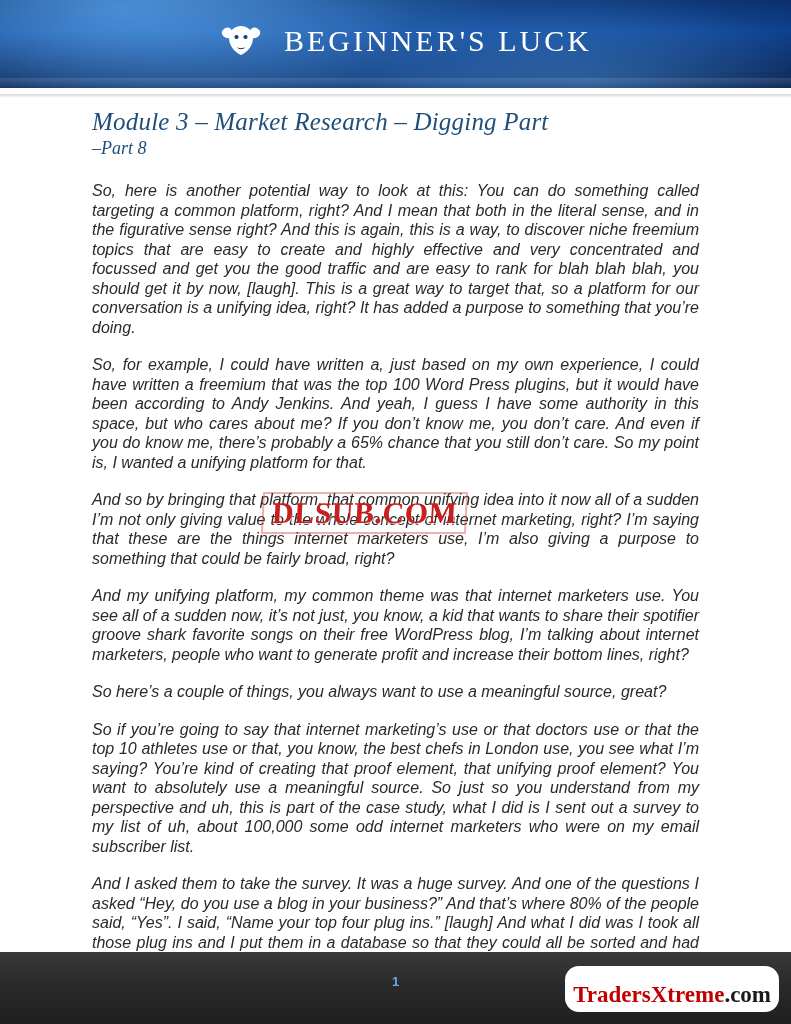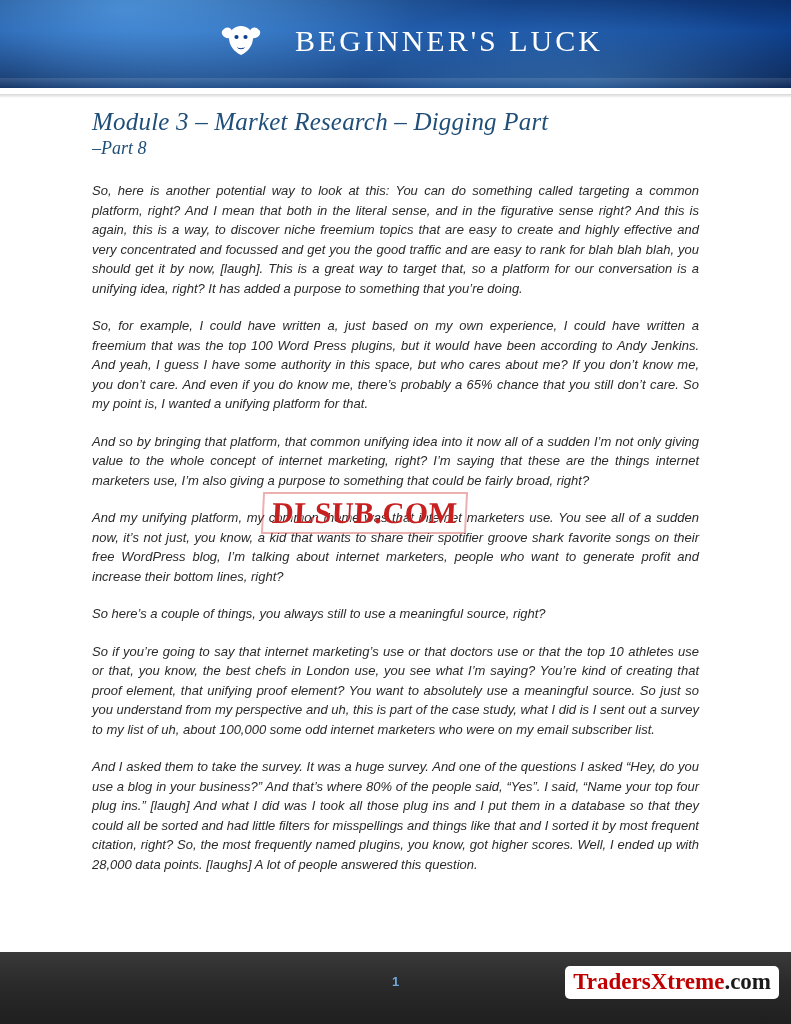--- a/index.html
+++ b/index.html
@@ -54,21 +54,21 @@
     bottom: -90px;
     pointer-events: none;
   }
 
   .brand {
     position: absolute;
     left: 218px;
     top: 18px;
     display: flex;
     align-items: center;
-    gap: 31px;
+    gap: 20px;
   }
   .brand-mascot {
     width: 46px;
     height: 46px;
     position: relative;
   }
   .brand-text {
     color: #ffffff;
     font-family: "Liberation Serif", serif;
     font-size: 30px;
@@ -122,21 +122,21 @@
     font-size: 18px;
     margin: 2px 0 0 0;
     font-weight: normal;
   }
   .body-copy {
     margin-top: 22px;
   }
   .body-copy p {
     margin: 0 0 18px 0;
     font-family: "Liberation Sans", sans-serif;
-    font-size: 13px;
+    font-size: 16px;
     line-height: 19.5px;
     color: #2a2a2a;
     text-align: justify;
   }
 
   
   .watermark {
     position: absolute;
     left: 262px;
     top: 492px;
@@ -171,22 +171,22 @@
     color: #6fa8dc;
     font-family: "Liberation Sans", sans-serif;
     font-size: 13px;
     font-weight: bold;
   }
   .footer-brand {
     position: absolute;
     right: 12px;
     top: 14px;
     background: #ffffff;
-    border-radius: 5px;
-    padding: 3px 8px 4px 8px;
+    border-radius: 14px;
+    padding: 16px 8px 4px 8px;
     font-family: "Liberation Serif", serif;
     font-size: 23px;
     font-weight: bold;
     white-space: nowrap;
   }
   .footer-brand .red { color: #c00000; }
   .footer-brand .dark { color: #1a1a1a; }
 </style>
 </head>
 <body>
@@ -219,21 +219,21 @@
 
 <div class="page">
   <h1 class="doc-title">Module 3 – Market Research – Digging Part</h1>
   <h2 class="doc-subtitle">–Part 8</h2>
 
   <div class="body-copy">
     <p>So, here is another potential way to look at this: You can do something called targeting a common platform, right? And I mean that both in the literal sense, and in the figurative sense right? And this is again, this is a way, to discover niche freemium topics that are easy to create and highly effective and very concentrated and focussed and get you the good traffic and are easy to rank for blah blah blah, you should get it by now, [laugh]. This is a great way to target that, so a platform for our conversation is a unifying idea, right? It has added a purpose to something that you’re doing.</p>
     <p>So, for example, I could have written a, just based on my own experience, I could have written a freemium that was the top 100 Word Press plugins, but it would have been according to Andy Jenkins. And yeah, I guess I have some authority in this space, but who cares about me? If you don’t know me, you don’t care. And even if you do know me, there’s probably a 65% chance that you still don’t care. So my point is, I wanted a unifying platform for that.</p>
     <p>And so by bringing that platform, that common unifying idea into it now all of a sudden I’m not only giving value to the whole concept of internet marketing, right? I’m saying that these are the things internet marketers use, I’m also giving a purpose to something that could be fairly broad, right?</p>
     <p>And my unifying platform, my common theme was that internet marketers use. You see all of a sudden now, it’s not just, you know, a kid that wants to share their spotifier groove shark favorite songs on their free WordPress blog, I’m talking about internet marketers, people who want to generate profit and increase their bottom lines, right?</p>
-    <p>So here’s a couple of things, you always still to use a meaningful source, right?</p>
+    <p>So here’s a couple of things, you always want to use a meaningful source, great?</p>
     <p>So if you’re going to say that internet marketing’s use or that doctors use or that the top 10 athletes use or that, you know, the best chefs in London use, you see what I’m saying? You’re kind of creating that proof element, that unifying proof element? You want to absolutely use a meaningful source. So just so you understand from my perspective and uh, this is part of the case study, what I did is I sent out a survey to my list of uh, about 100,000 some odd internet marketers who were on my email subscriber list.</p>
     <p>And I asked them to take the survey. It was a huge survey. And one of the questions I asked  “Hey, do you use a blog in your business?” And that’s where 80% of the people said, “Yes”. I said, “Name your top four plug ins.” [laugh] And what I did was I took all those plug ins and I put them in a database so that they could all be sorted and had little filters for misspellings and things like that and I sorted it by most frequent citation, right? So, the most frequently named plugins, you know, got higher scores. Well, I ended up with 28,000 data points. [laughs] A lot of people answered this question.</p>
   </div>
 </div>
 
 <div class="watermark">DLSUB.COM</div>
 
 <div class="footer">
   <div class="footer-page-num">1</div>
   <div class="footer-brand">

